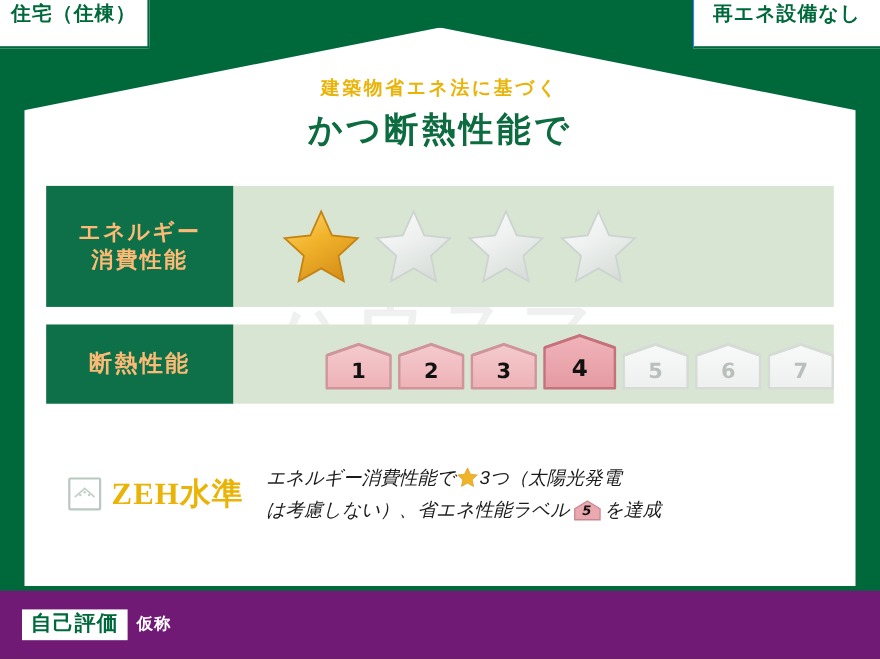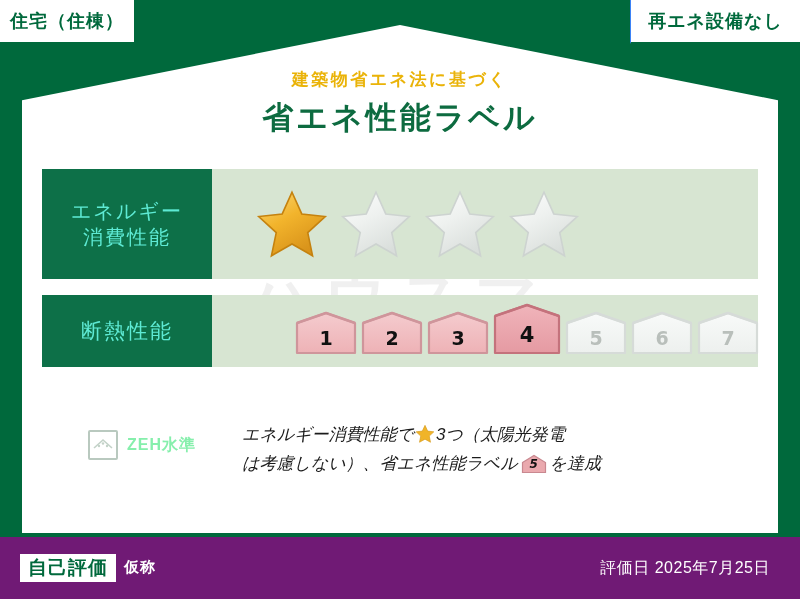--- a/index.html
+++ b/index.html
@@ -41,21 +41,21 @@
   }
 
   
   .corner-tag{
     position:absolute;z-index:6;
     background:#ffffff;
     color:#00693c;
     font-weight:700;
     font-size:18px;
     letter-spacing:1px;
-    display:flex;align-items:center;justify-content:center;
+    display:flex;align-items:flex-start;justify-content:center;
     box-sizing:border-box;
   }
   #tag-building-type{
     left:0px;top:0px;width:136px;height:44px;
     border-right:2px solid #00693c;
     border-bottom:2px solid #00693c;
   }
   #tag-renewable{
     right:0px;top:0px;width:170px;height:44px;
     border-left:1px solid #3b82f6;
@@ -85,24 +85,24 @@
     left:42px;width:716px;
     display:flex;align-items:stretch;
     background:#d7e5d2;
   }
   #row-energy{top:169px;height:110px;}
   #row-insulation{top:295px;height:72px;gap:39px;}
 
   .metric-label{
     width:170px;flex:0 0 170px;
     background:#0d7048;
-    color:#5eead4;
+    color:#fdba74;
     display:flex;flex-direction:column;
     align-items:center;justify-content:center;
-    font-weight:400;letter-spacing:2px;
+    font-weight:700;letter-spacing:2px;
     line-height:1.32;
   }
   #label-energy{font-size:20px;}
   #label-insulation{font-size:21px;}
 
   .metric-value{
     flex:1 1 auto;
     display:flex;align-items:center;
     padding-left:44px;
   }
@@ -142,22 +142,22 @@
   }
   #zeh-icon{
     width:30px;height:30px;
     border:2px solid #b9c9bf;
     box-sizing:border-box;
     position:relative;
     border-radius:2px;
   }
   #zeh-icon svg{position:absolute;left:0;top:0;}
   #zeh-text{
-    color:#86efac;font-weight:700;
-    font-size:16px;letter-spacing:1px;
+    color:#eab308;font-weight:700;
+    font-size:28px;letter-spacing:1px;font-family:Liberation Serif, serif;
   }
   #zeh-desc{
     flex:1 1 auto;
     color:#1b1b1b;
     font-size:17px;
     line-height:1.72;
     padding-top:2px;
     font-style:italic;
   }
   .inline-star{
@@ -216,21 +216,21 @@
   <div class="corner-tag" id="tag-building-type">
     <span>住宅（住棟）</span>
   </div>
 
   <div class="corner-tag" id="tag-renewable">
     <span>再エネ設備なし</span>
   </div>
 
   <div id="title-block">
     <div id="title-sub">建築物省エネ法に基づく</div>
-    <div id="title-main">省エネ性能ラベル</div>
+    <div id="title-main">かつ断熱性能で</div>
   </div>
 
   <div class="metric-row" id="row-energy">
     <div class="metric-label" id="label-energy">
       <span>エネルギー</span>
       <span>消費性能</span>
     </div>
     <div class="metric-value">
       <div id="star-track">
           <span class="star"><svg width="72" height="70" viewBox="0 0 24 24" aria-hidden="true">
@@ -398,16 +398,15 @@
             <path d="M1.5 8.5 L13 1.5 L24.5 8.5 L24.5 18.5 L1.5 18.5 Z" fill="#eaa9ae" stroke="#c98890" stroke-width="1.2"></path>
           </svg><span>5</span></span><span>を達成</span>
     </div>
   </div>
 
   <div id="footer-bar">
     <div id="footer-left">
       <span id="eval-badge">自己評価</span>
       <span id="eval-prefix">仮称</span>
     </div>
-    <div id="footer-right">評価日 2025年7月25日</div>
   </div>
 
 </div>
 
 </body></html>

